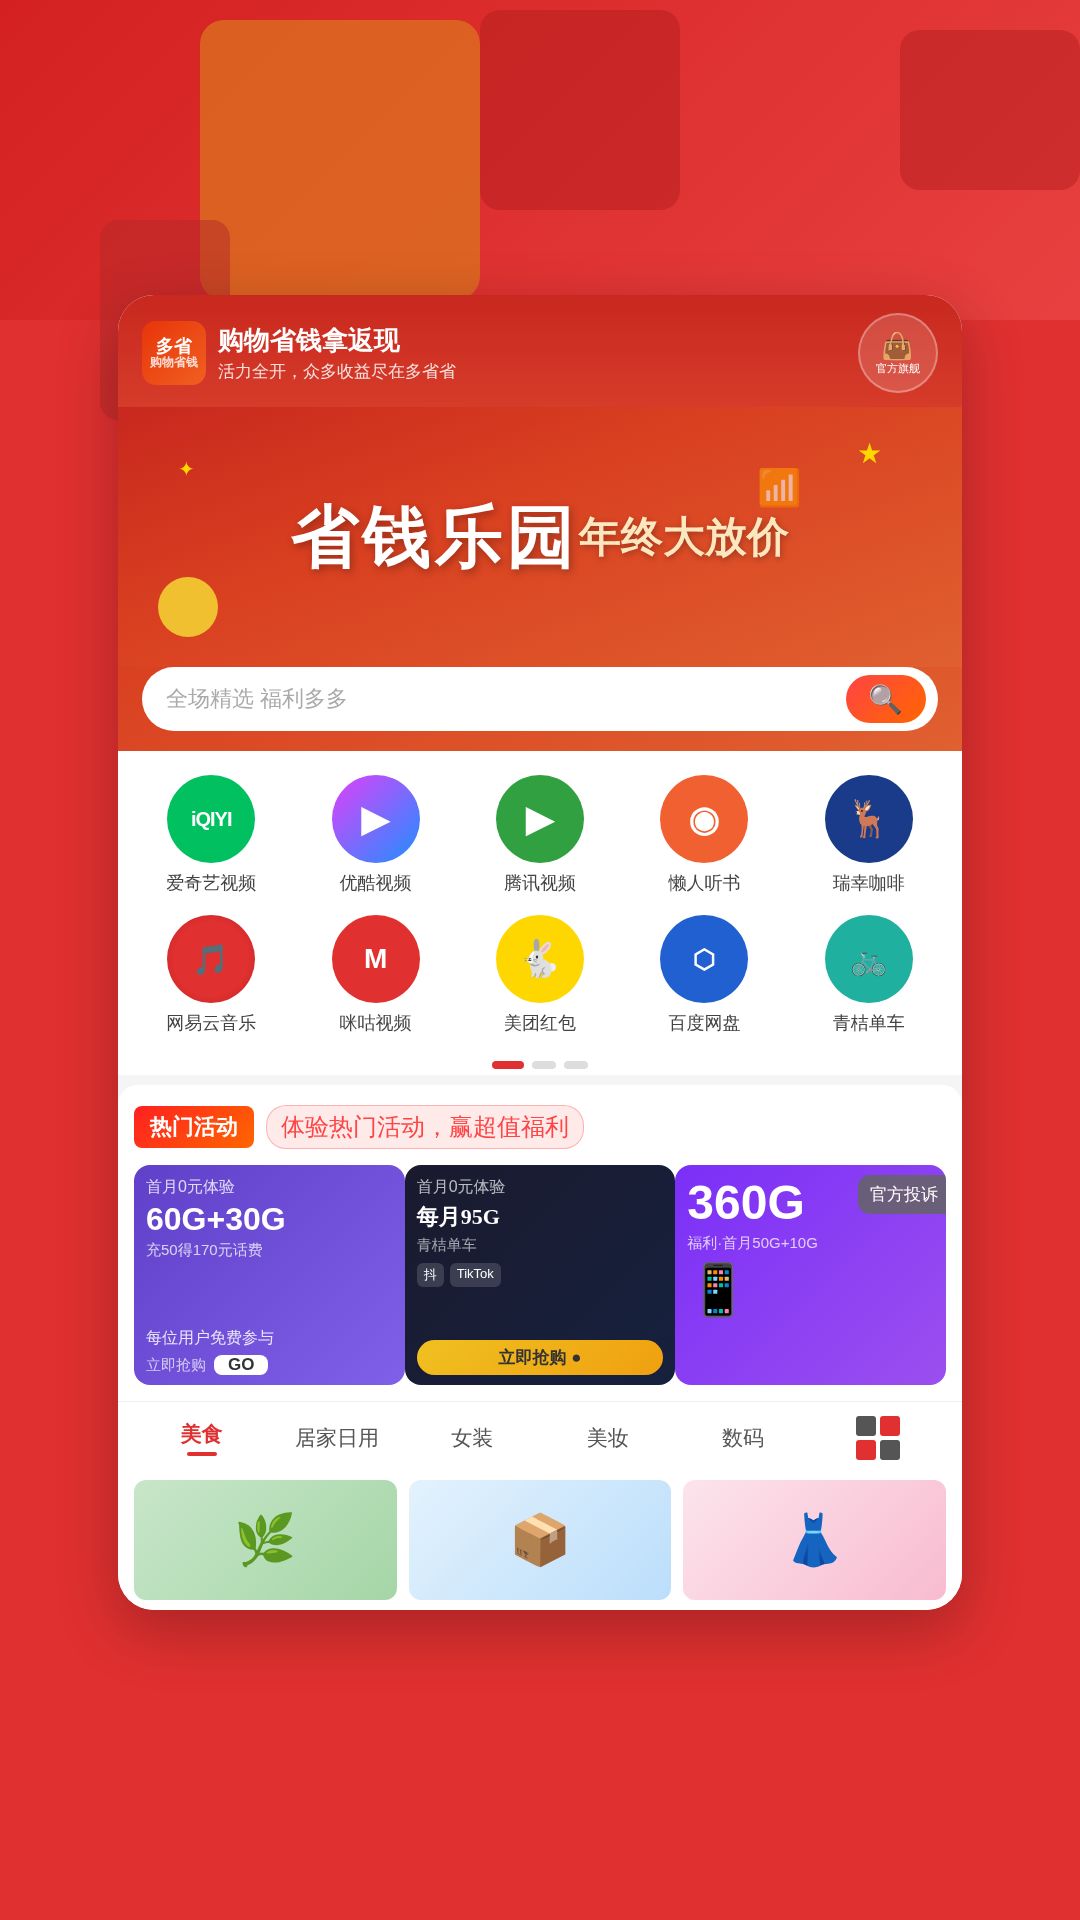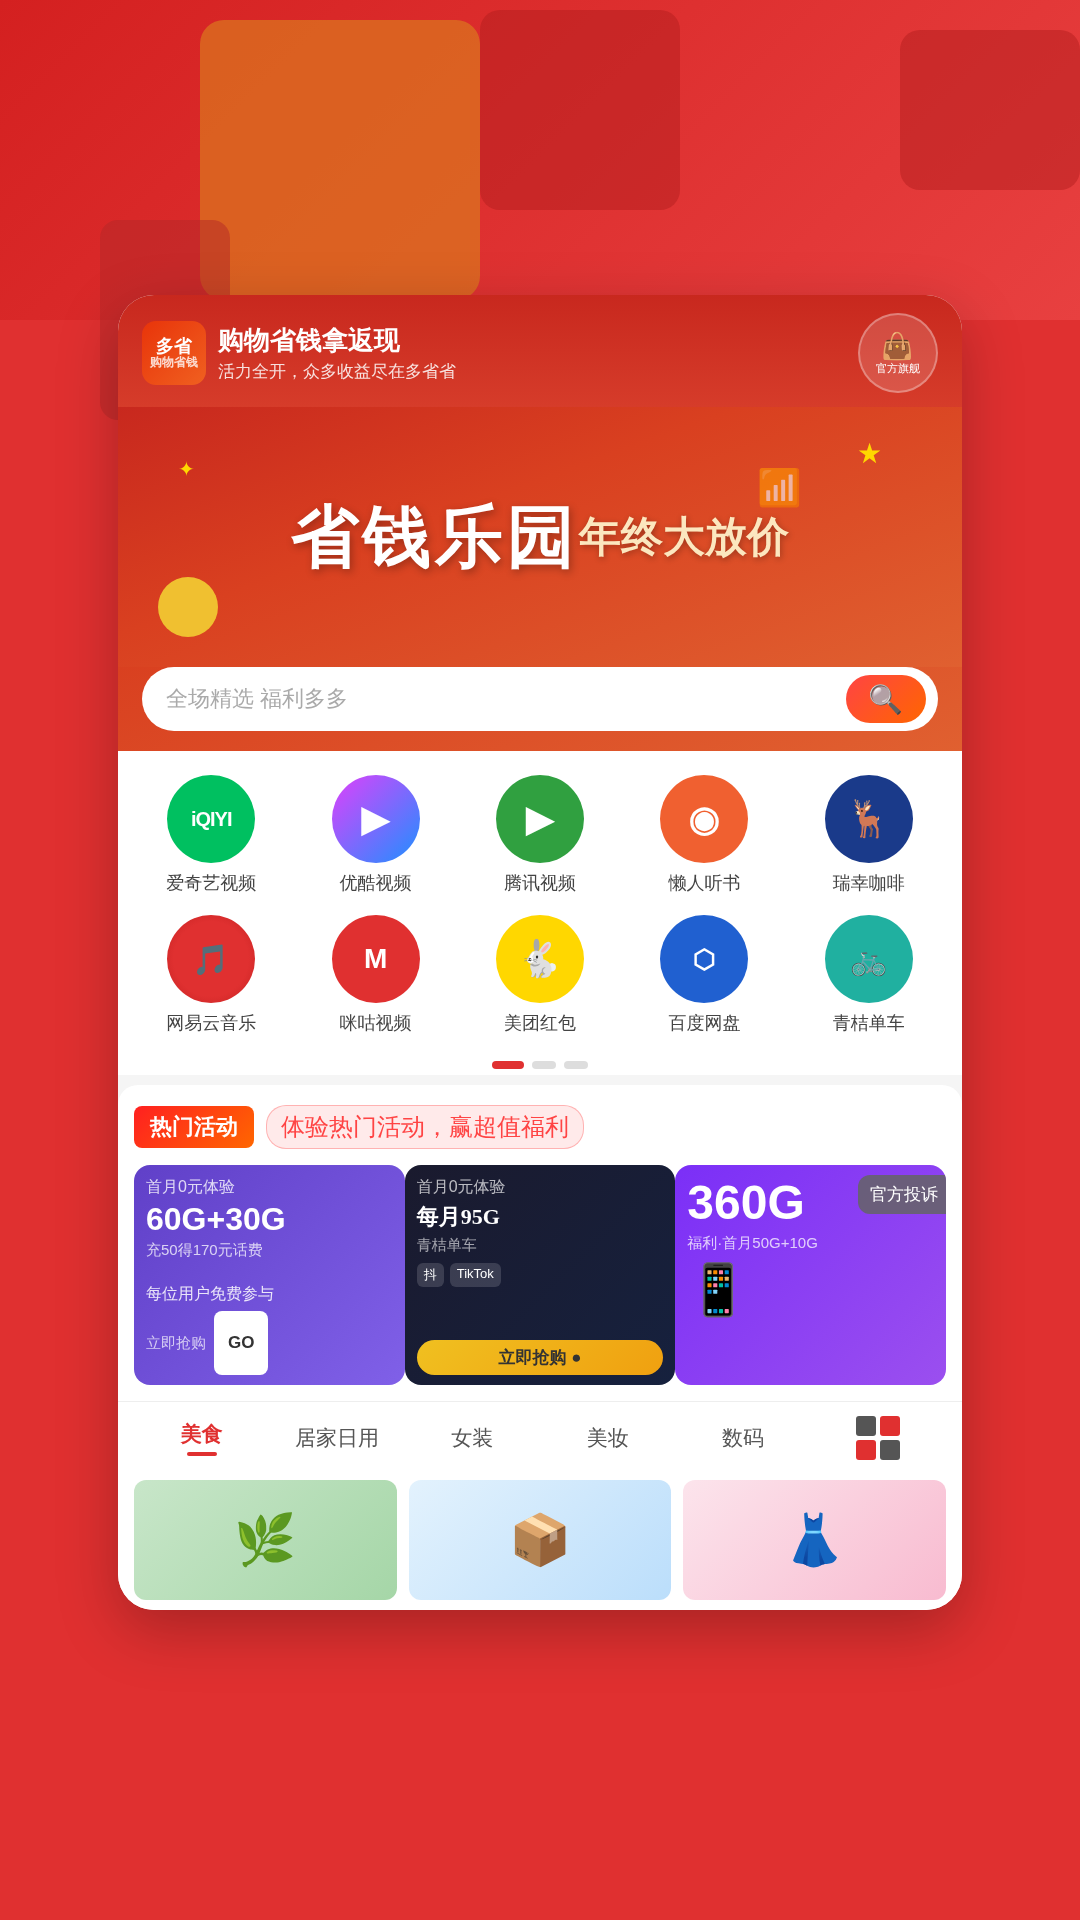--- a/index.html
+++ b/index.html
@@ -277,21 +277,21 @@
       position: absolute;
       bottom: 10px;
       left: 12px;
       right: 12px;
     }
     .card-go-btn {
       background: white;
       color: #333;
       font-size: 17px;
       font-weight: bold;
-      padding: 22px 14px;
+      padding: 0 14px;
       border-radius: 8px;
       display: inline-block;
     }
     .card-yellow-btn {
       background: linear-gradient(135deg, #f0c020 0%, #f0a010 100%);
       color: #333;
       font-size: 17px;
       font-weight: bold;
       padding: 6px 14px;
       border-radius: 20px;

